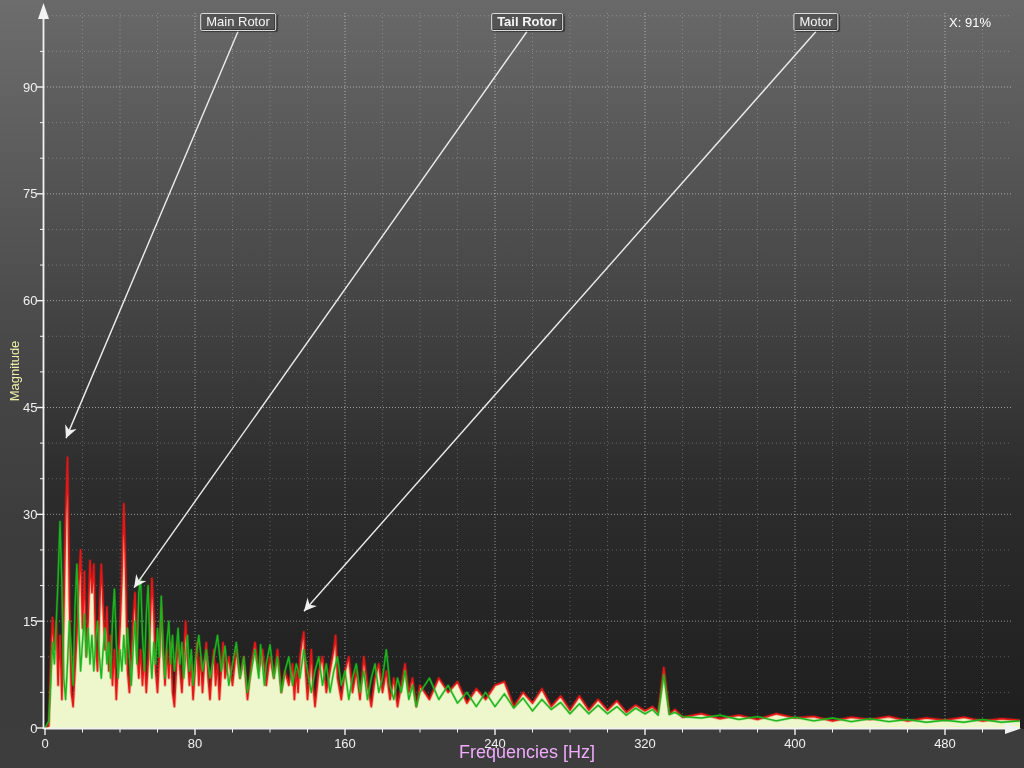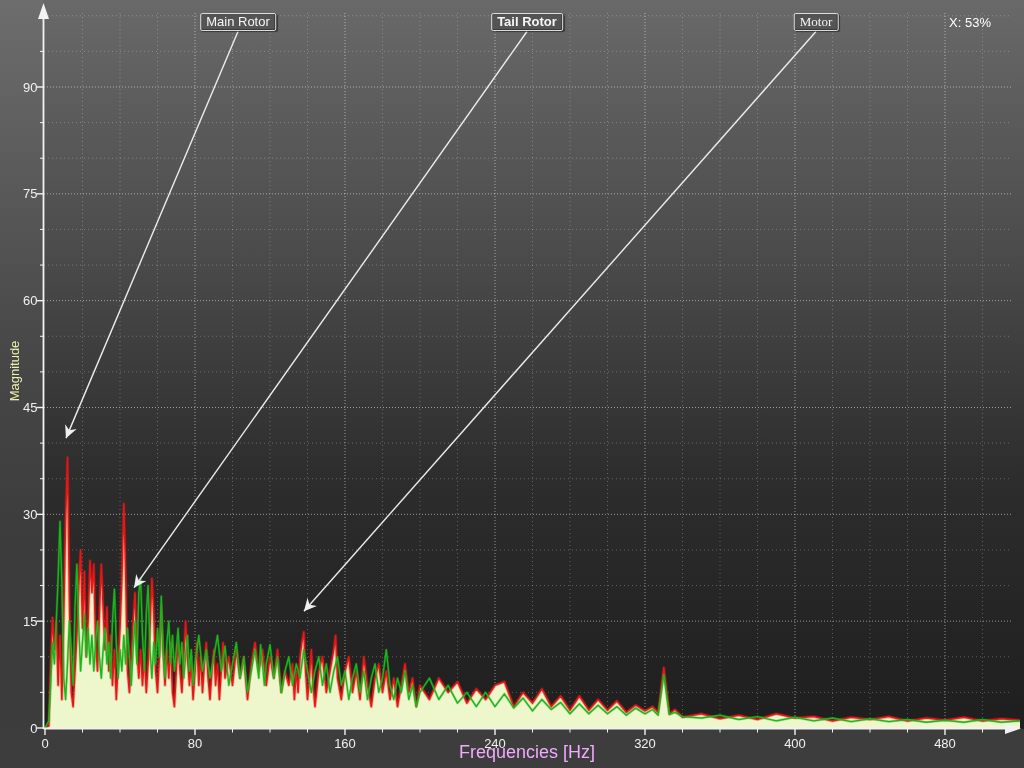--- a/index.html
+++ b/index.html
@@ -180,19 +180,19 @@
       </g>
     <g id="annolines">
         <line x1="238" y1="31.5" x2="66" y2="438.12645999999995" stroke="#ececec" stroke-width="1.4" marker-end="url(#arrowHead)"></line>
         <line x1="527" y1="31.5" x2="134.0625" y2="587.6926599999999" stroke="#ececec" stroke-width="1.4" marker-end="url(#arrowHead)"></line>
         <line x1="816" y1="31.5" x2="303.9375" y2="611.19592" stroke="#ececec" stroke-width="1.4" marker-end="url(#arrowHead)"></line>
       </g>
   </svg>
 
   <div class="anno-box" style="left: 238px;">Main Rotor</div>
   <div class="anno-box" style="left: 527px; font-weight: bold;">Tail Rotor</div>
-  <div class="anno-box" style="left: 816px; font-family: Liberation Serif, serif;">Motor</div>
+  <div class="anno-box" style="left: 816px;">Motor</div>
 
   <div class="xlabel">Frequencies [Hz]</div>
   <div class="ylabel">Magnitude</div>
-  <div class="readout">X: 53%</div>
+  <div class="readout">X: 91%</div>
 
 </div>
 
 </body></html>

